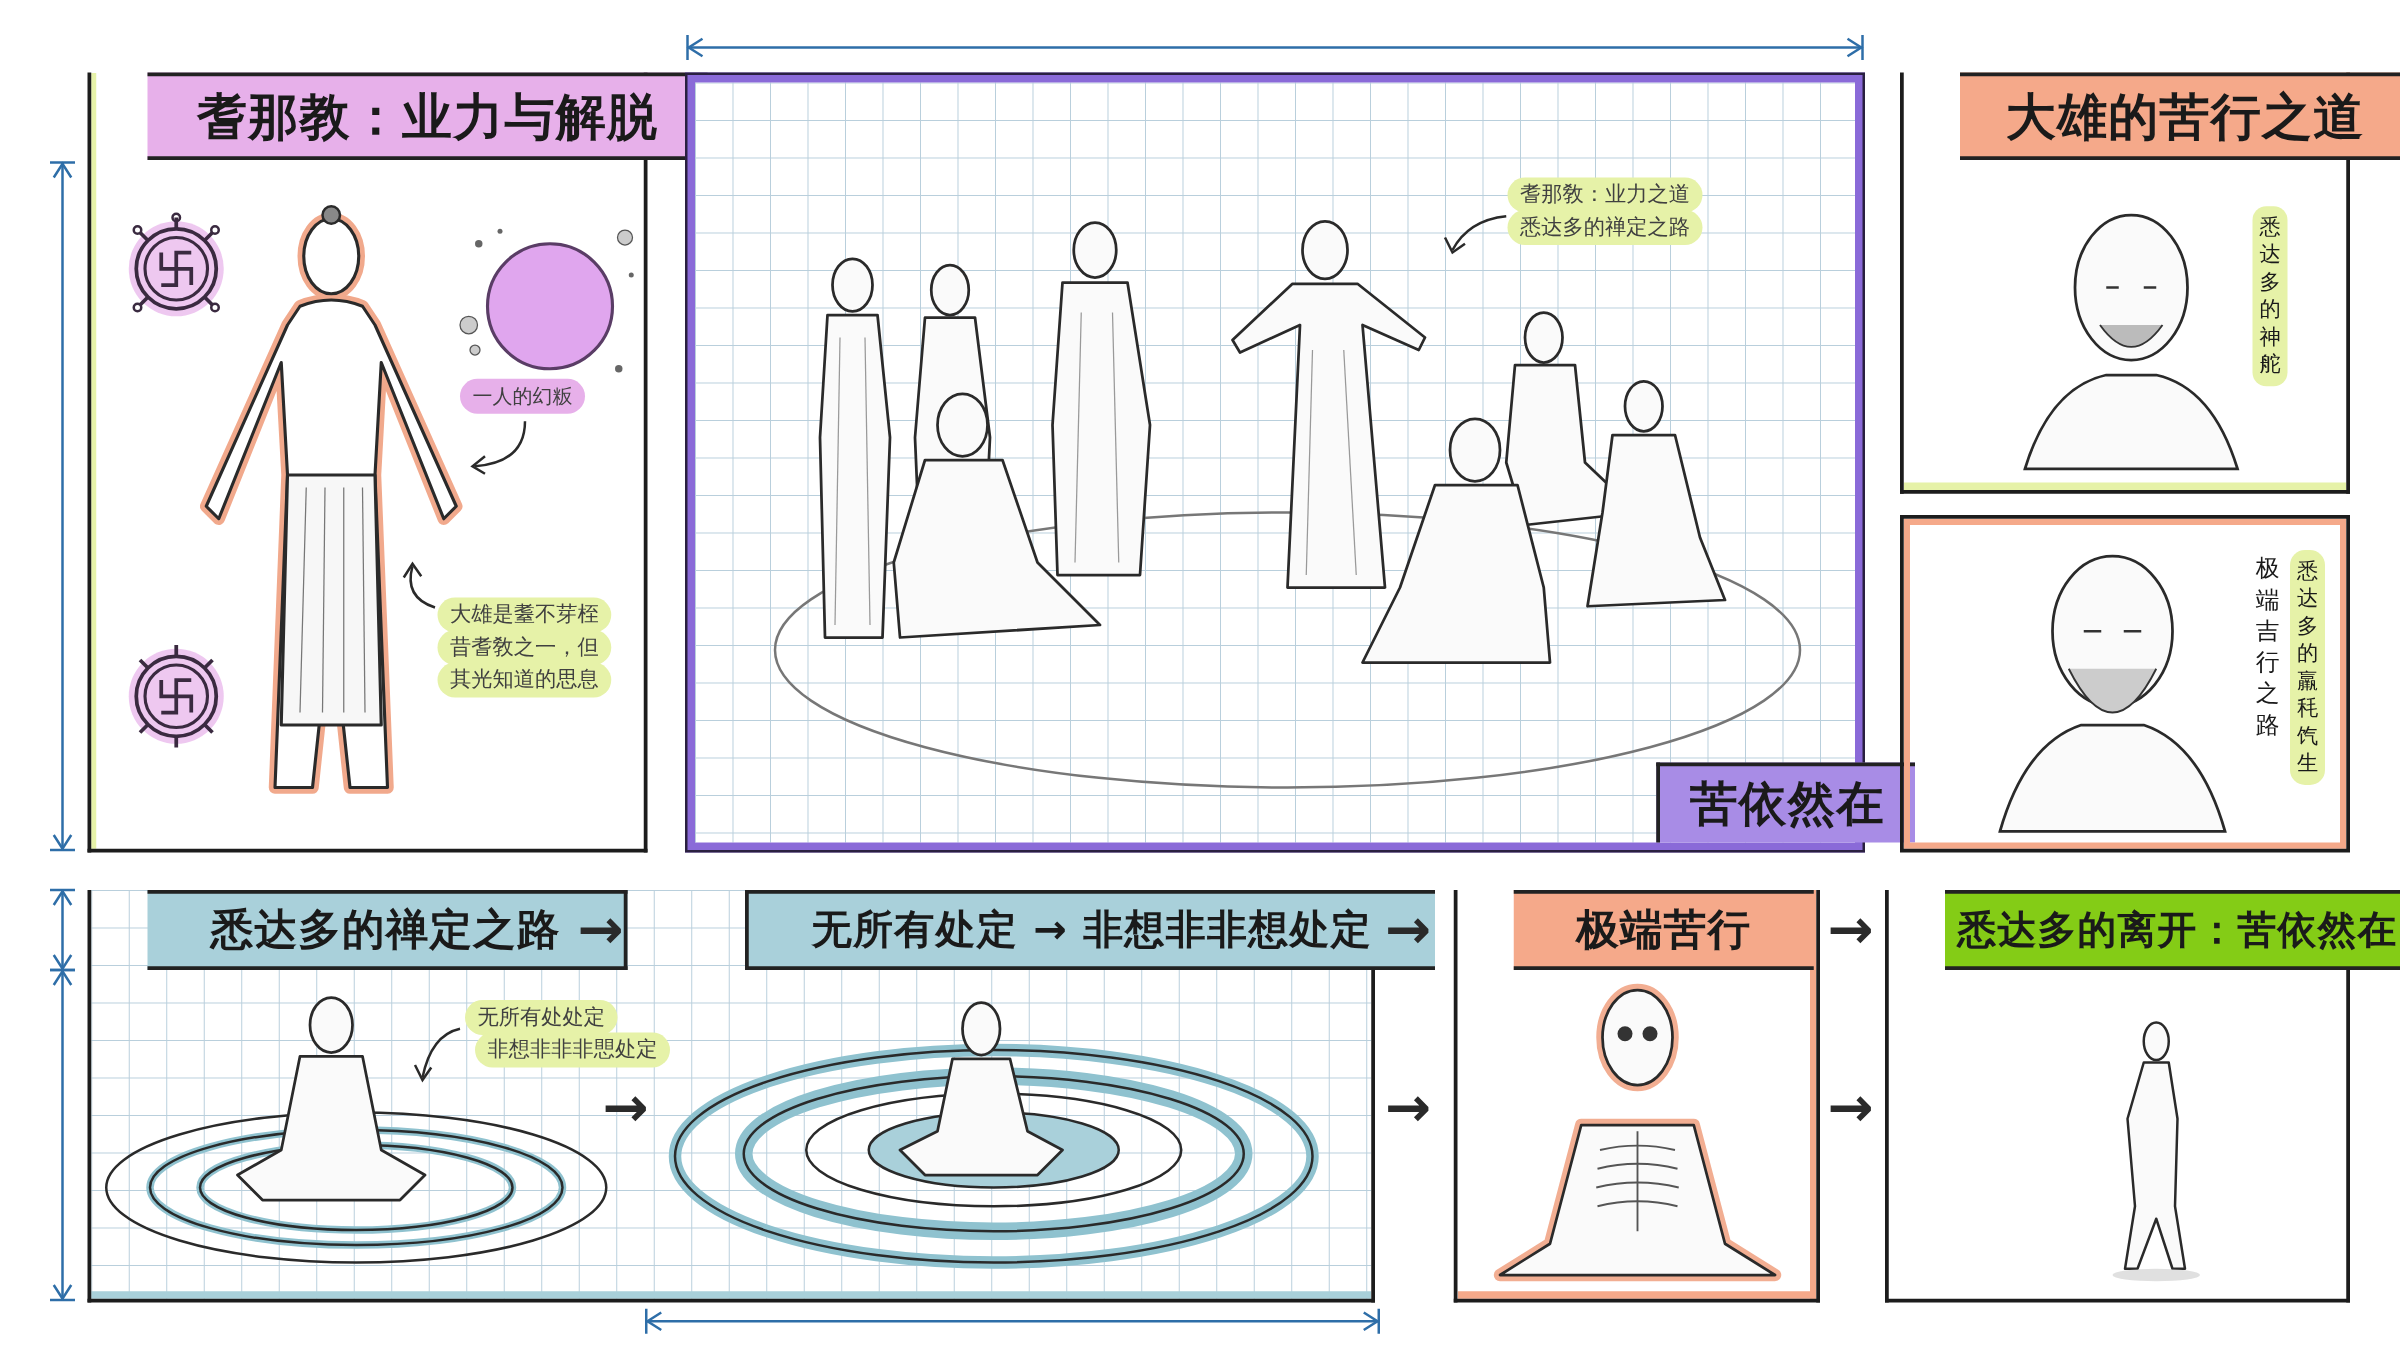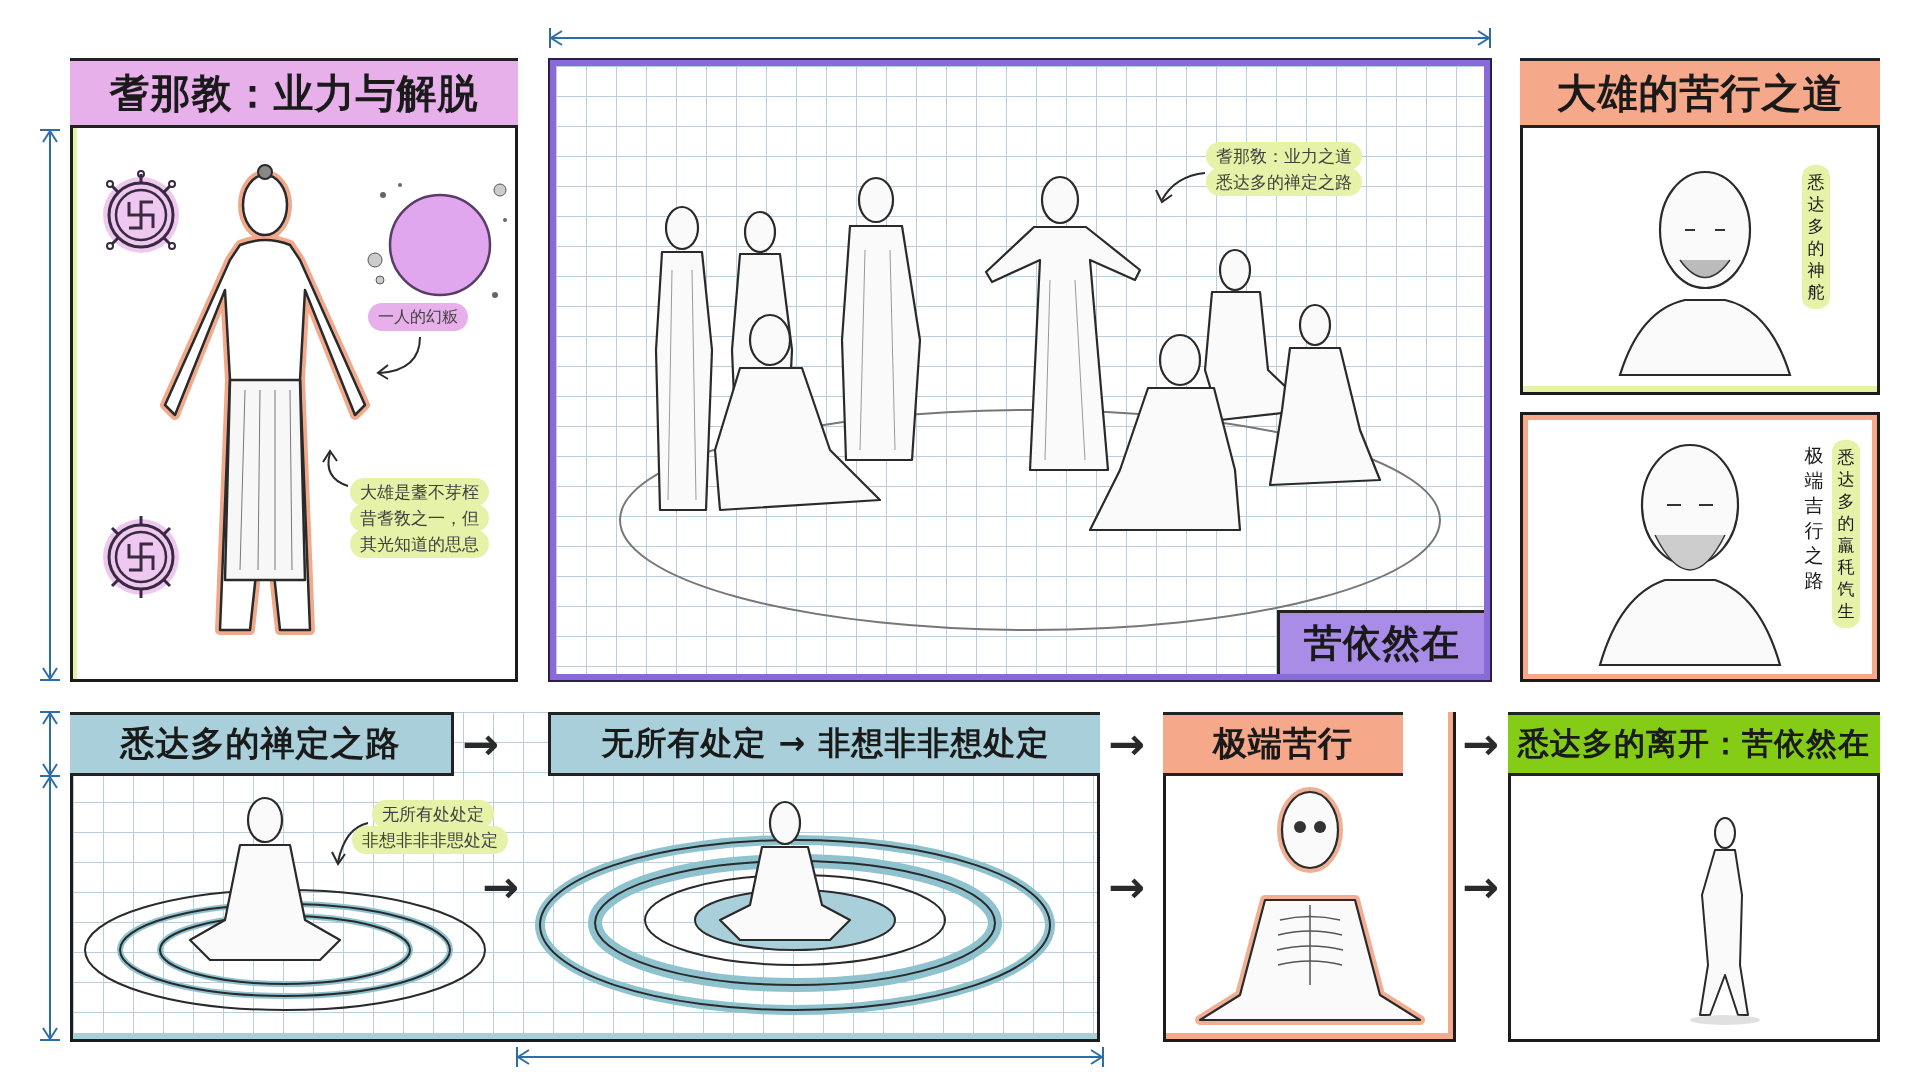--- a/index.html
+++ b/index.html
@@ -3,21 +3,21 @@
 <meta charset="utf-8">
 <style>
   html, body { margin:0; padding:0; }
   body { width:1920px; height:1080px; background:#ffffff; position:relative; overflow:hidden;
          font-family:"DejaVu Sans", "Liberation Sans", sans-serif; color:#1a1a1a; }
   .abs { position:absolute; }
   .grid { background-color:#ffffff;
           background-image: linear-gradient(#b9cfdc 1px, transparent 1px), linear-gradient(90deg, #b9cfdc 1px, transparent 1px);
           background-size: 30px 30px; }
   .hdr { position:absolute; display:flex; align-items:center; justify-content:center;
-         font-weight:bold; box-sizing:border-box; border-top:3px solid #222; border-bottom:3px solid #222; letter-spacing:1px; }
+         font-weight:bold; box-sizing:border-box; border-top:3px solid #222; border-bottom:3px solid #222; letter-spacing:1px;margin-left:48px; }
   .note { position:absolute; background:#e6f2a8; border-radius:14px; padding:2px 10px; font-size:17px; line-height:24px; color:#404040; }
   .vnote { position:absolute; background:#e6f2a8; border-radius:12px; padding:6px 3px; font-size:17px; line-height:22px;
            width:22px; text-align:center; word-break:break-all; }
   .vplain { position:absolute; font-size:19px; line-height:25px; width:22px; text-align:center; word-break:break-all; }
   .arrow-txt { position:absolute; font-size:44px; font-weight:bold; color:#2a2a2a; line-height:44px; }
   svg { position:absolute; overflow:visible; }
 </style>
 </head>
 <body>
 
@@ -168,21 +168,21 @@
 <div class="hdr" style="left:1520px;top:58px;width:360px;height:70px;background:#f5a98a;font-size:40px;">大雄的苦行之道</div>
 <svg style="left:1600px;top:160px;" width="210" height="220" viewBox="0 0 210 220">
   <g fill="#fafafa" stroke="#2a2a2a" stroke-width="2.2">
     <ellipse cx="105" cy="70" rx="45" ry="58"></ellipse>
     <path d="M20 215 Q40 150 85 140 L125 140 Q170 150 190 215 Z"></path>
   </g>
   <path d="M80 100 Q105 135 130 100" fill="#bbb" stroke="#333" stroke-width="1.5"></path>
   <line x1="85" y1="70" x2="95" y2="70" stroke="#333" stroke-width="2"></line>
     <line x1="115" y1="70" x2="125" y2="70" stroke="#333" stroke-width="2"></line>
 </svg>
-<div class="vnote" style="left:1802px;top:165px;">悉达多的神舵</div>
+<div class="vnote" style="left:1802px;top:165px;border-radius:11px;">悉达多的神舵</div>
 
 <div class="abs" style="left:1520px;top:412px;width:360px;height:270px;border:3px solid #1c1c1c;box-sizing:border-box;box-shadow: inset 0 0 0 5px #f5a98a;">
 </div>
 <svg style="left:1585px;top:430px;" width="210" height="240" viewBox="0 0 210 240">
   <g fill="#fafafa" stroke="#2a2a2a" stroke-width="2.2">
     <ellipse cx="105" cy="75" rx="48" ry="60"></ellipse>
     <path d="M15 235 Q35 165 80 150 L130 150 Q175 165 195 235 Z"></path>
   </g>
   <path d="M70 105 Q105 175 140 105" fill="#ccc" stroke="#333" stroke-width="1.5"></path>
   <line x1="82" y1="75" x2="96" y2="75" stroke="#333" stroke-width="2"></line>
@@ -217,21 +217,21 @@
   <ellipse cx="210" cy="160" rx="165" ry="46" fill="none" stroke="#8fc2cf" stroke-width="6"></ellipse>
   <ellipse cx="210" cy="160" rx="165" ry="46" fill="none" stroke="#2a2a2a" stroke-width="2"></ellipse>
   <ellipse cx="210" cy="160" rx="125" ry="34" fill="none" stroke="#8fc2cf" stroke-width="6"></ellipse>
   <ellipse cx="210" cy="160" rx="125" ry="34" fill="none" stroke="#2a2a2a" stroke-width="2"></ellipse>
   <g fill="#fafafa" stroke="#2a2a2a" stroke-width="2.2" stroke-linejoin="round">
     <ellipse cx="190" cy="30" rx="17" ry="22"></ellipse>
     <path d="M165 55 L215 55 L230 130 L265 150 L245 170 L135 170 L115 150 L150 130 Z"></path>
   </g>
 </svg>
 <div class="note" style="left:372px;top:800px;">无所有处处定</div>
-<div class="note" style="left:352px;top:826px;">非想非非非愳处定</div>
+<div class="note" style="left:380px;top:826px;">非想非非非愳处定</div>
 <svg style="left:330px;top:818px;" width="40" height="50">
   <path d="M38 5 Q15 10 8 44" fill="none" stroke="#2a2a2a" stroke-width="2"></path>
   <polyline points="2,34 8,46 15,36" fill="none" stroke="#2a2a2a" stroke-width="2"></polyline>
 </svg>
 <div class="arrow-txt" style="left:482px;top:865px;">→</div>
 
 <svg style="left:530px;top:795px;" width="530" height="230" viewBox="0 0 530 230">
   <ellipse cx="265" cy="130" rx="255" ry="85" fill="none" stroke="#8fc2cf" stroke-width="10"></ellipse>
   <ellipse cx="265" cy="130" rx="255" ry="85" fill="none" stroke="#2a2a2a" stroke-width="2"></ellipse>
   <ellipse cx="265" cy="128" rx="200" ry="62" fill="none" stroke="#8fc2cf" stroke-width="14"></ellipse>

